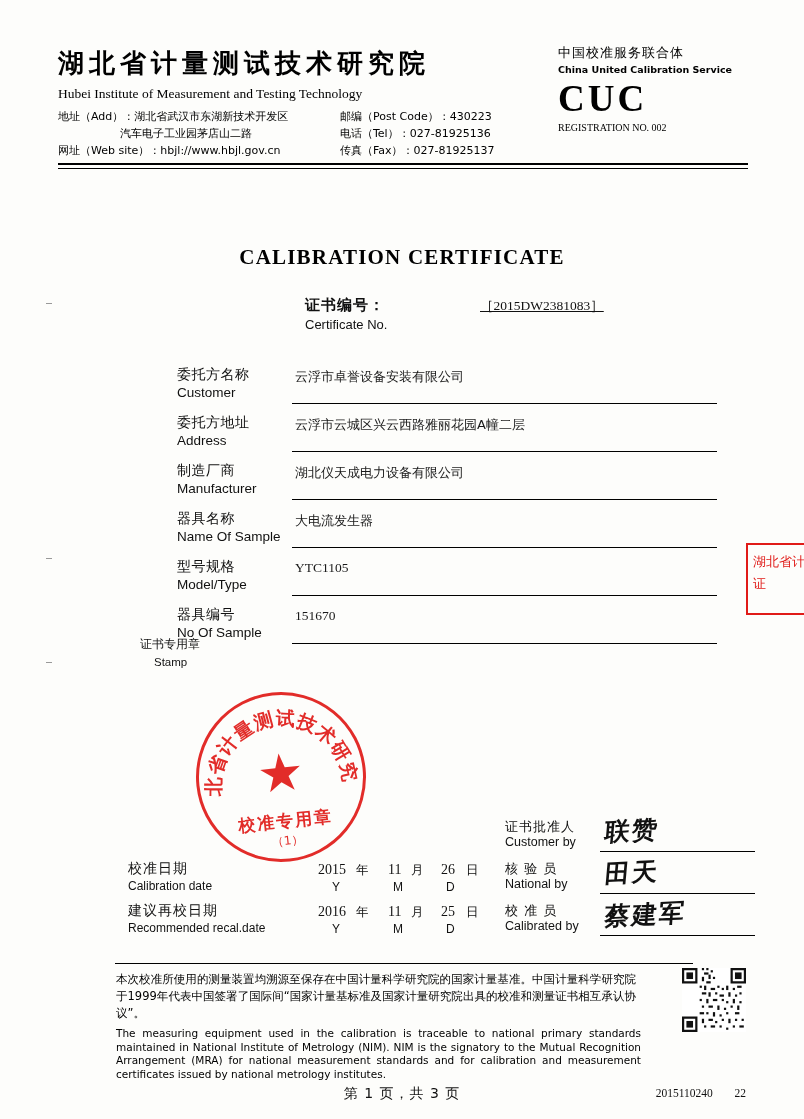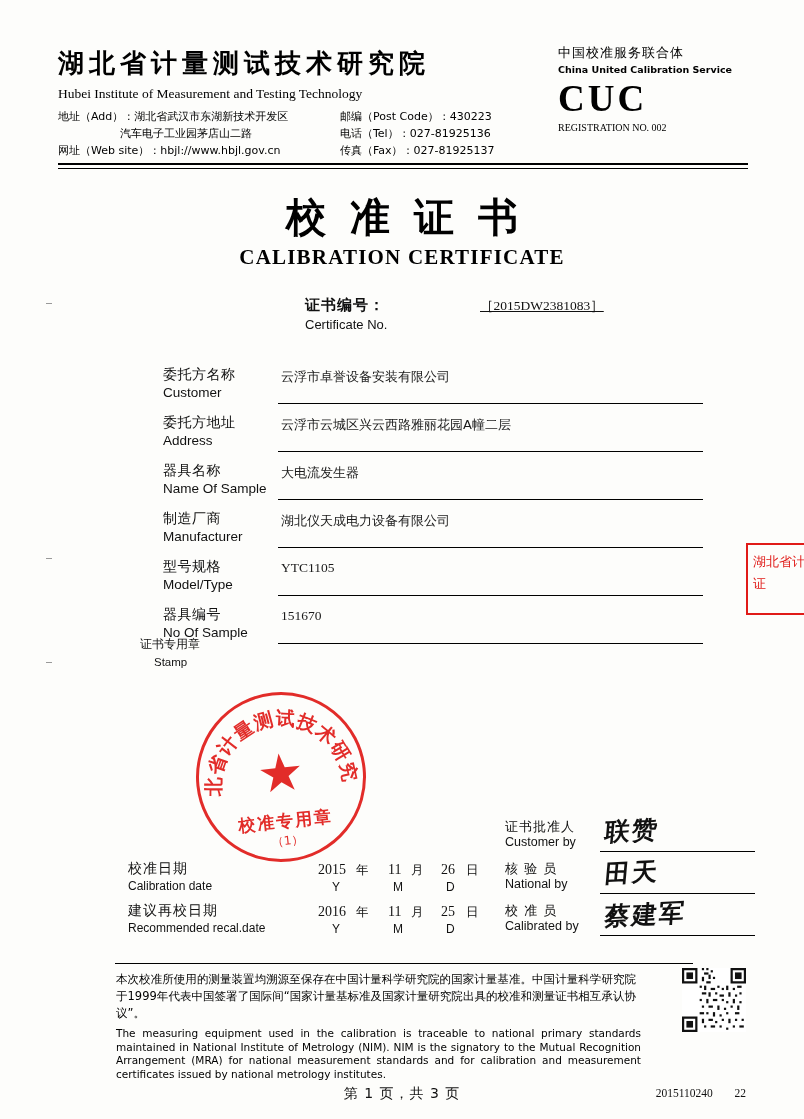--- a/index.html
+++ b/index.html
@@ -94,21 +94,21 @@
   }
   .certno .val{
     position:absolute;left:175px;top:1px;
     font-family:"Liberation Serif", serif;
     font-size:13.5px;
     text-decoration:underline;
     white-space:nowrap;
   }
   
   .fields{
-    position:absolute;left:163px;top:366px;width:540px;
+    position:absolute;left:177px;top:366px;width:540px;
   }
   .frow{
     position:relative;height:48px;
   }
   .frow .lab-cn{
     position:absolute;left:0;top:0;
     font-family:"DejaVu Sans", sans-serif;
     font-size:14px;letter-spacing:.5px;white-space:nowrap;
   }
   .frow .lab-en{
@@ -280,21 +280,20 @@
   <div class="cuc">
     <div class="c1">中国校准服务联合体</div>
     <div class="c2">China United Calibration Service</div>
     <div class="c3">CUC</div>
     <div class="c4">REGISTRATION NO. 002</div>
   </div>
 
   <div class="hdr-rule"></div>
   <div class="hdr-rule thin"></div>
 
-  <div class="title-cn">校准证书</div>
   <div class="title-en">CALIBRATION CERTIFICATE</div>
 
   <div class="certno">
     <div class="lbl-cn">证书编号：</div>
     <div class="lbl-en">Certificate No.</div>
     <div class="val">［2015DW2381083］</div>
   </div>
 
   <div class="fields">
 
@@ -306,30 +305,30 @@
     </div>
 
     <div class="frow">
       <div class="lab-cn">委托方地址</div>
       <div class="lab-en">Address</div>
       <div class="val">云浮市云城区兴云西路雅丽花园A幢二层</div>
       <div class="uline"></div>
     </div>
 
     <div class="frow">
+      <div class="lab-cn">制造厂商</div>
+      <div class="lab-en">Manufacturer</div>
+      <div class="val">湖北仪天成电力设备有限公司</div>
+      <div class="uline"></div>
+    </div>
+
+    <div class="frow">
       <div class="lab-cn">器具名称</div>
       <div class="lab-en">Name Of Sample</div>
       <div class="val">大电流发生器</div>
-      <div class="uline"></div>
-    </div>
-
-    <div class="frow">
-      <div class="lab-cn">制造厂商</div>
-      <div class="lab-en">Manufacturer</div>
-      <div class="val">湖北仪天成电力设备有限公司</div>
       <div class="uline"></div>
     </div>
 
     <div class="frow">
       <div class="lab-cn">型号规格</div>
       <div class="lab-en">Model/Type</div>
       <div class="val mono">YTC1105</div>
       <div class="uline"></div>
     </div>
 

